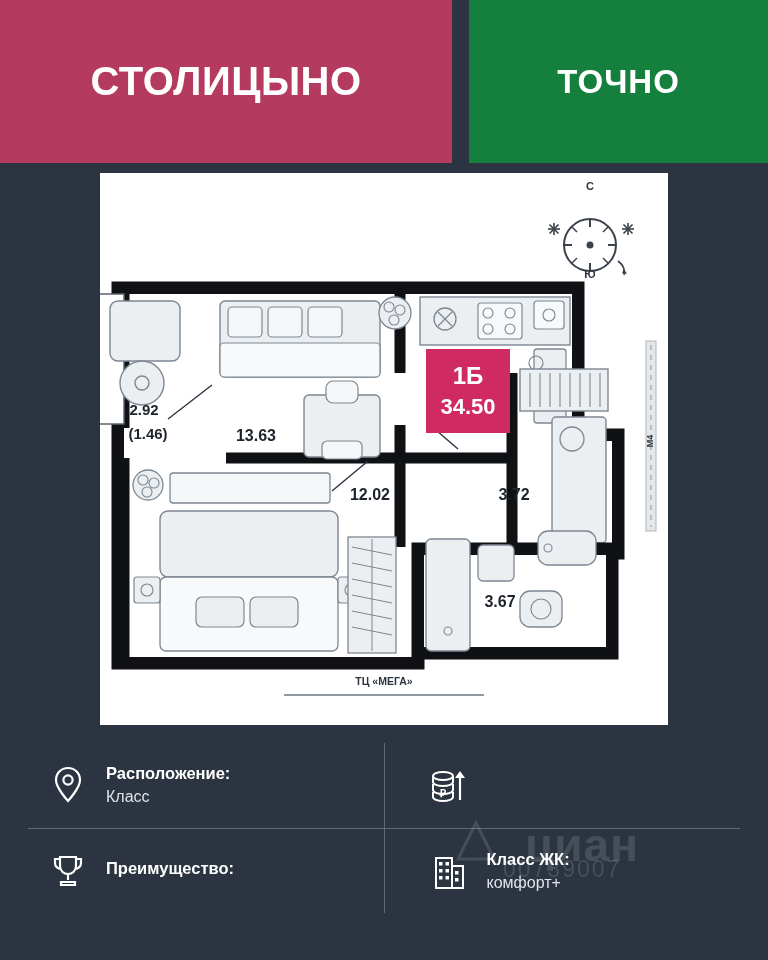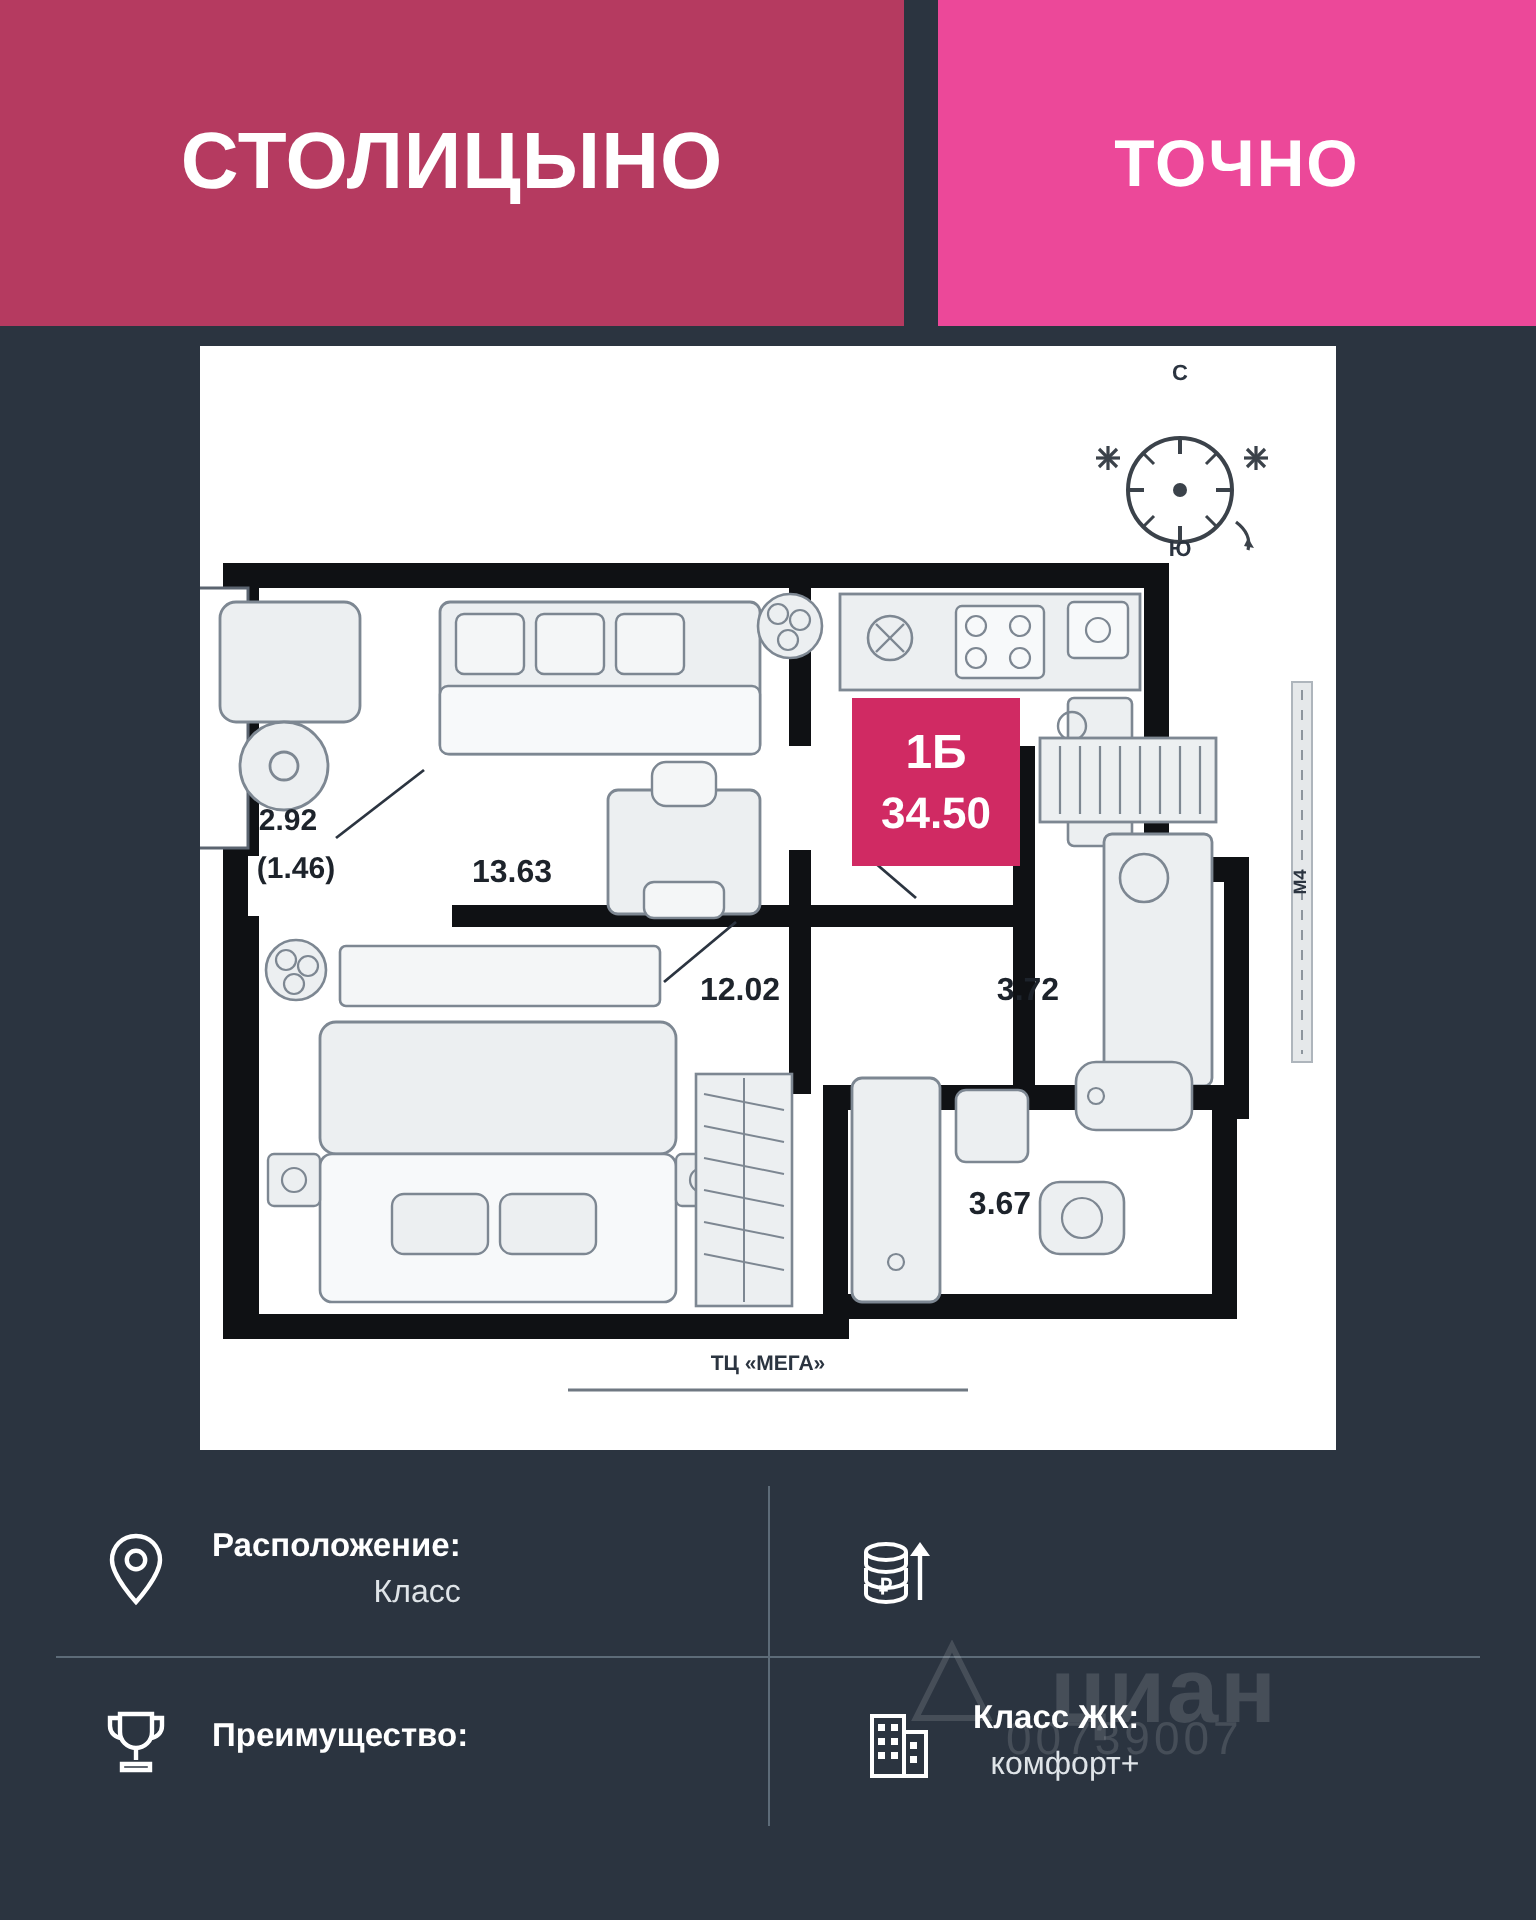--- a/index.html
+++ b/index.html
@@ -3,35 +3,35 @@
 <meta charset="utf-8">
 <style>
   * { box-sizing: border-box; margin: 0; padding: 0; }
   body {
     width: 768px; height: 960px;
     background: #2b3440;
     font-family: "Liberation Sans", sans-serif;
     overflow: hidden;
     position: relative;
   }
-  .page { width: 768px; height: 960px; position: relative; background: #2b3440; text-align: right; }
+  .page { width: 768px; height: 960px; position: relative; background: #2b3440; }
 
   
   .header { display: flex; height: 163px; width: 100%; }
   .brand-left {
     flex: 0 0 452px;
     background: #b53a60;
     display: flex; align-items: center; justify-content: center;
   }
   .brand-left .txt {
     color: #ffffff; font-size: 40px; font-weight: bold; letter-spacing: 0.5px;
   }
   .brand-right {
     flex: 1;
-    background: #ec4899;
+    background: #15803d;
     display: flex; align-items: center; justify-content: center; margin-left: 17px;
   }
   .brand-right .txt {
     color: #ffffff; font-size: 33px; font-weight: bold; letter-spacing: 1px;
   }
 
   
   .plan-card {
     position: absolute;
     left: 100px; top: 173px;

